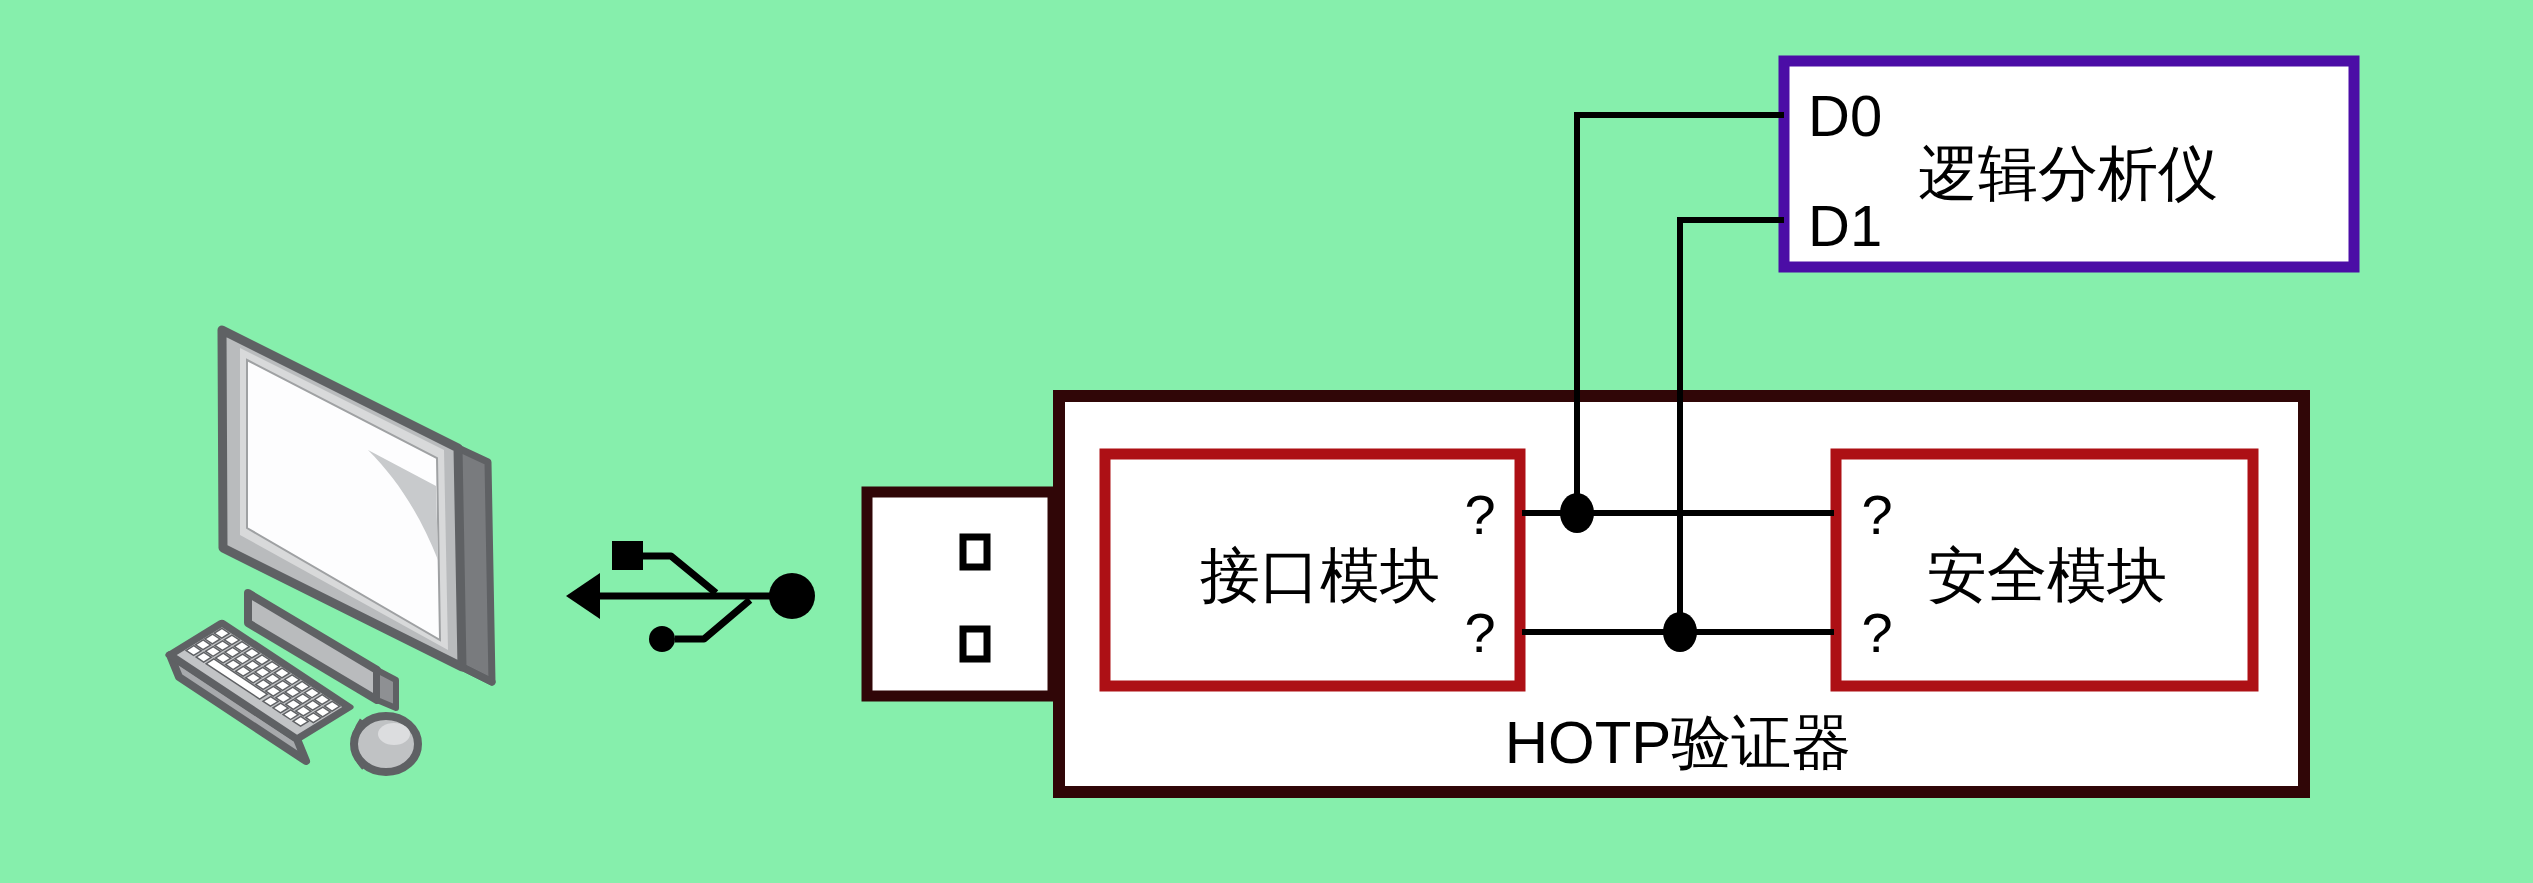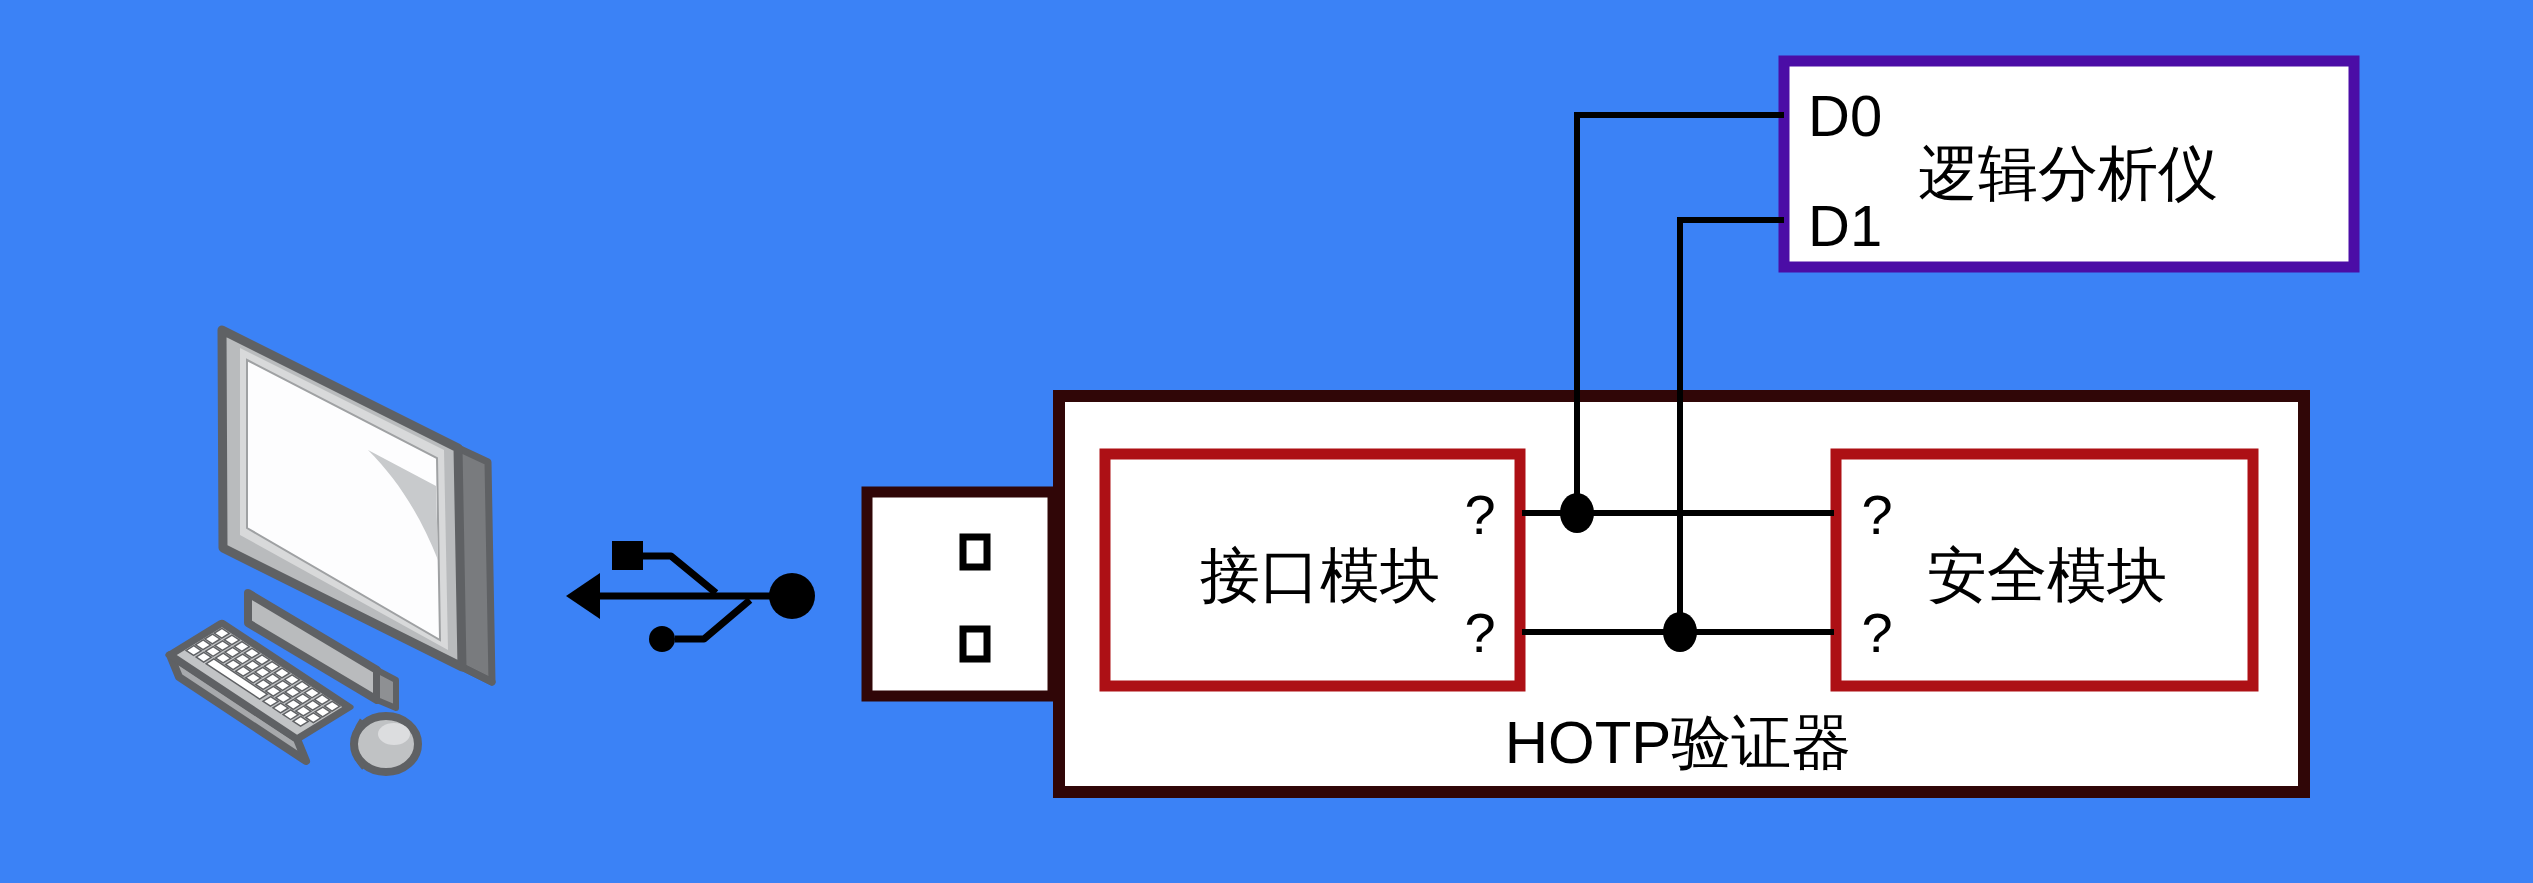--- a/index.html
+++ b/index.html
@@ -1,19 +1,19 @@
 <!DOCTYPE html>
 <html><head>
 <meta charset="utf-8">
 <style>
   html,body{margin:0;padding:0;background:#ffffff;}
   .canvas{
     position:relative;
     width:2533px;height:883px;
-    background:#3b82f6;
+    background:#86efac;
     font-family:"Liberation Sans", sans-serif;
     overflow:hidden;
   }
   svg text{
     font-family:"Liberation Sans", sans-serif;
     fill:#000000;
   }
   .lbl{font-size:60px;}
   .chan{font-size:58px;}
   .port{font-size:56px;}

